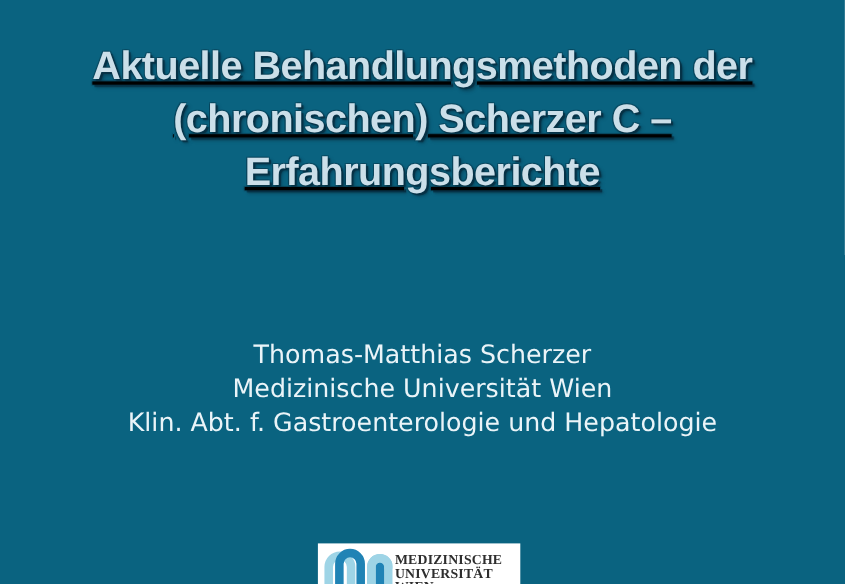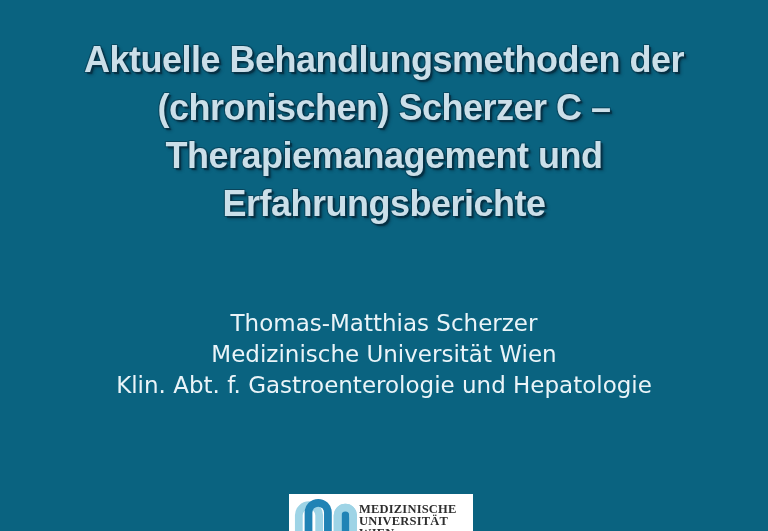--- a/index.html
+++ b/index.html
@@ -13,20 +13,21 @@
     background: #0A6380;
     overflow: hidden;
     font-family: "Liberation Sans", sans-serif;
   }
   .title-block {
     position: absolute;
     top: 36px;
     left: 0;
     width: 768px;
     text-align: center;
+    text-decoration: underline;
   }
   .title-line {
     font-family: "Liberation Sans", sans-serif;
     font-weight: bold;
     font-size: 36px;
     line-height: 48px;
     letter-spacing: -0.5px;
     color: #CBDFE9;
     text-shadow:
       -1px -1px 0 rgba(8, 56, 76, 0.45),
@@ -79,21 +80,20 @@
   }
 </style>
 </head>
 <body>
 
 <div class="slide">
 
   <div class="title-block">
     <div class="title-line">Aktuelle Behandlungsmethoden der</div>
     <div class="title-line">(chronischen) Scherzer C –</div>
-    <div class="title-line">Therapiemanagement und</div>
     <div class="title-line">Erfahrungsberichte</div>
   </div>
 
   <div class="author-block">
     <div class="author-line">Thomas-Matthias Scherzer</div>
     <div class="author-line">Medizinische Universität Wien</div>
     <div class="author-line">Klin. Abt. f. Gastroenterologie und Hepatologie</div>
   </div>
 
   <div class="logo-box">

